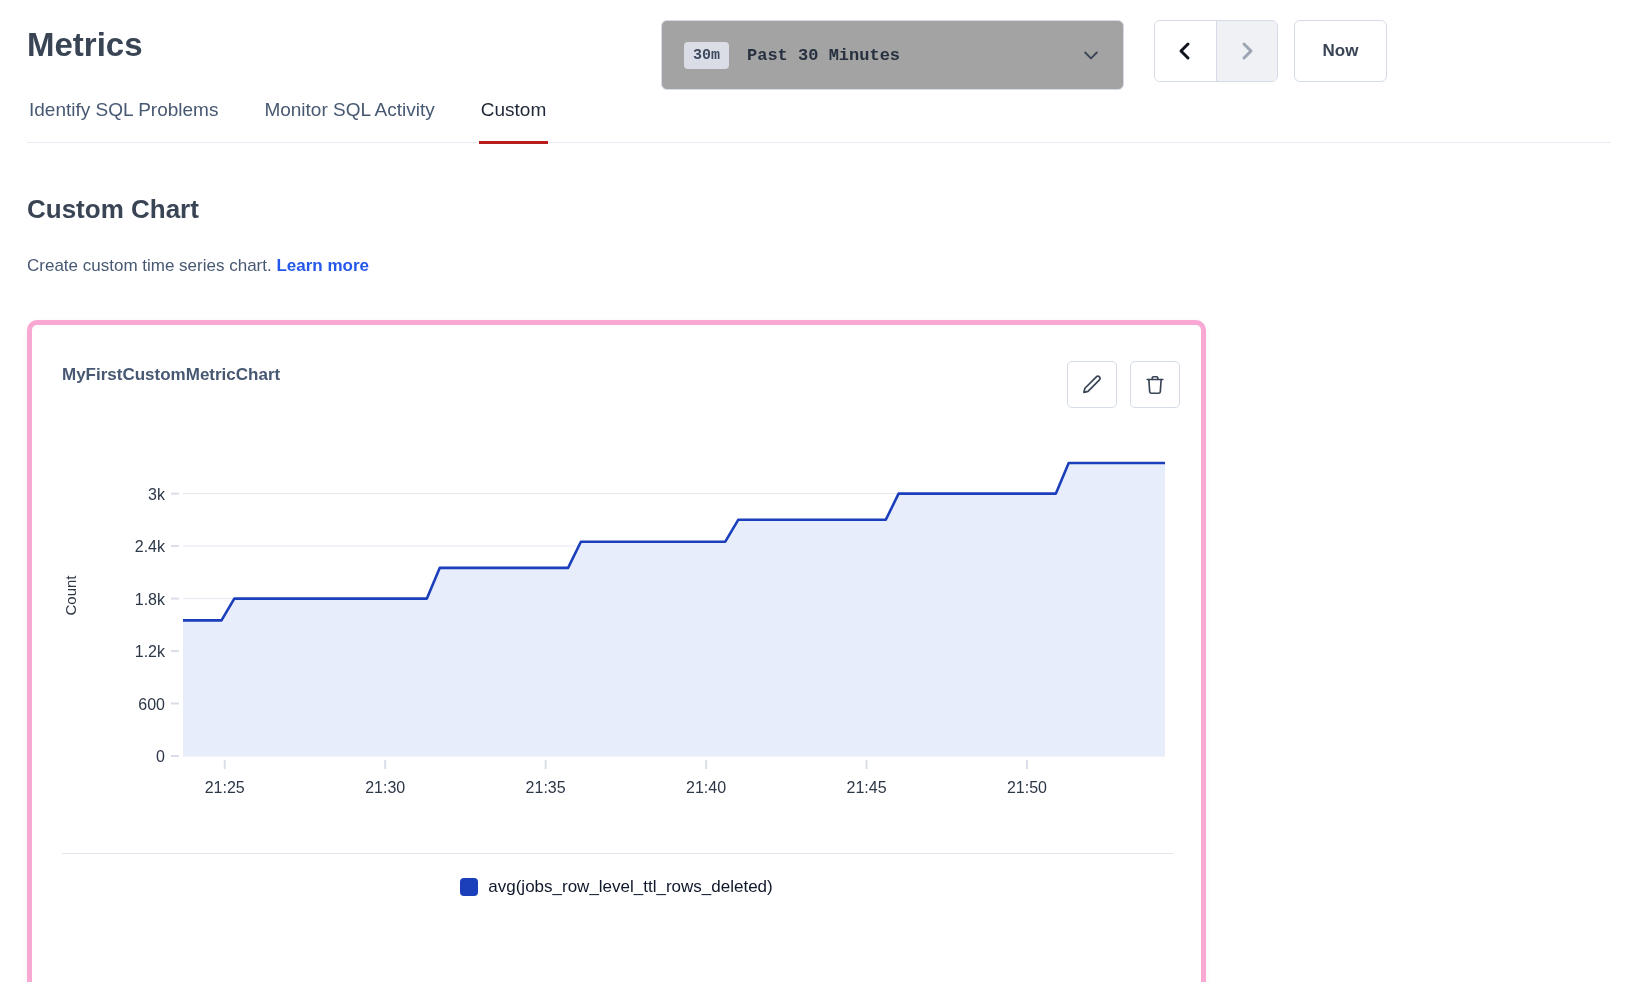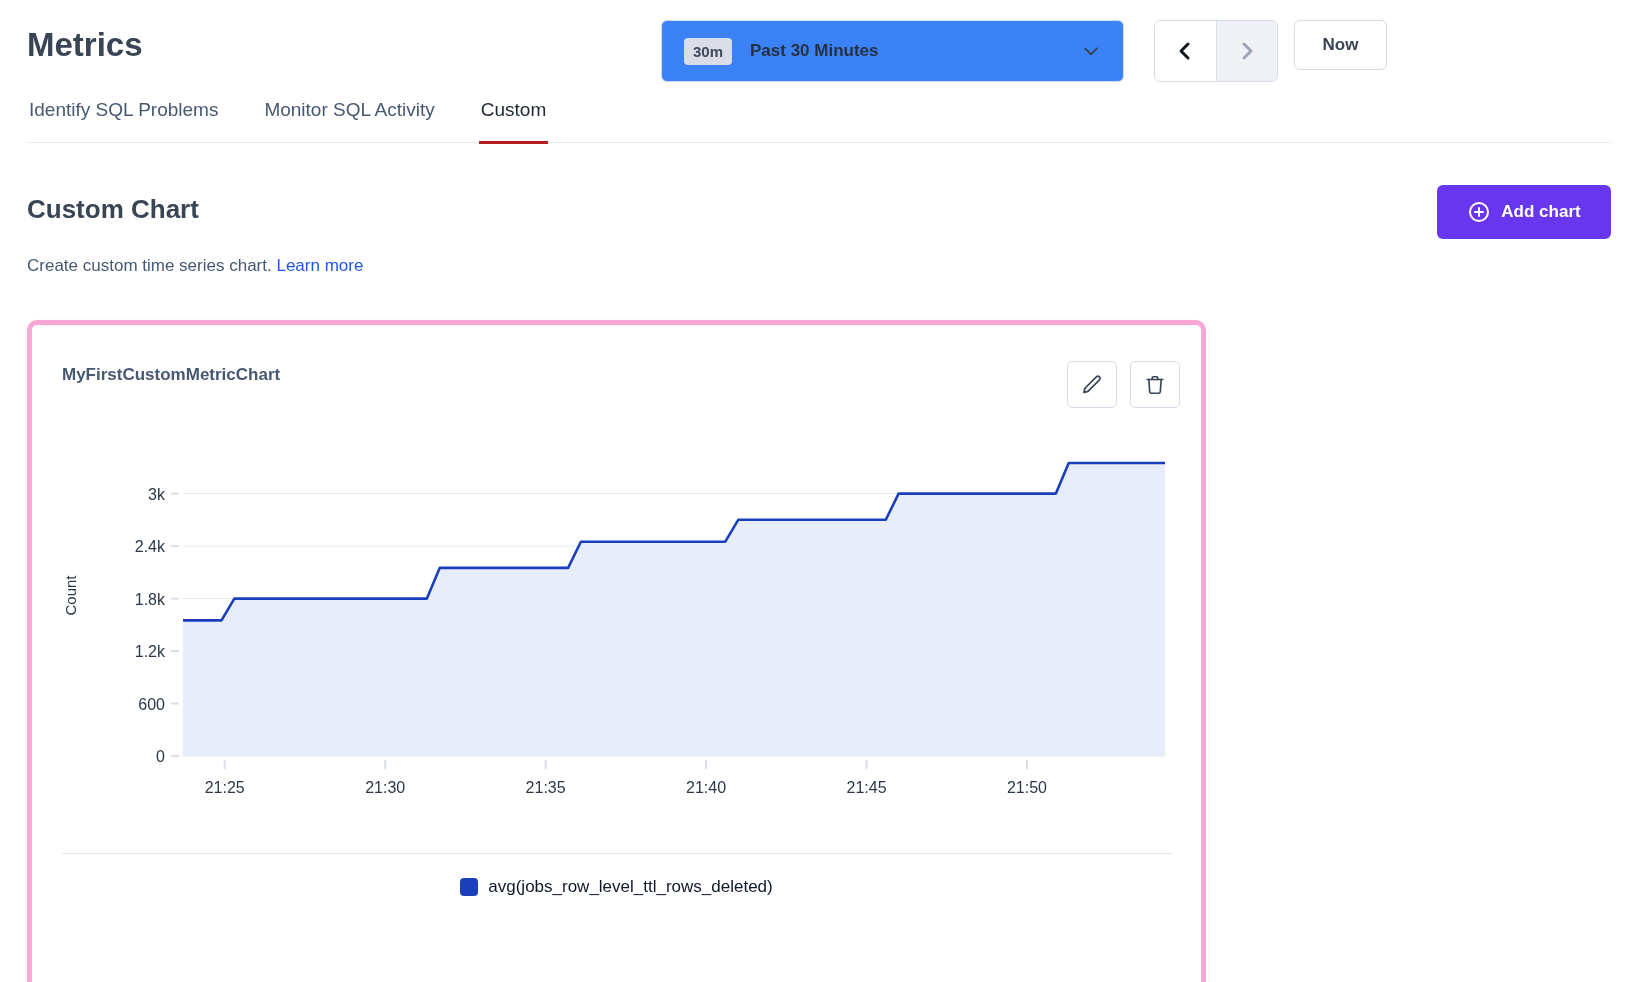--- a/index.html
+++ b/index.html
@@ -3,48 +3,48 @@
 <meta charset="utf-8">
 <title>Metrics</title>
 <style>
   * { box-sizing: border-box; }
   html,body { margin:0; padding:0; background:#ffffff; }
   body { font-family: "Liberation Sans", "DejaVu Sans", sans-serif; color:#394455; }
   .page { position:relative; width:1650px; height:982px; background:#ffffff; overflow:hidden; }
 
   
   .page-title { position:absolute; left:27px; top:26px; margin:0; font-size:33px; font-weight:700; color:#394455; }
-  .range-select { position:absolute; left:661px; top:20px; width:463px; height:62px;
+  .range-select { position:absolute; left:661px; top:20px; width:463px; height:70px;
     display:flex; align-items:center; gap:18px; padding:0 22px;
-    background:#3b82f6; border:1px solid #D5DBE7; border-radius:6px; cursor:pointer;
-    font-family:Liberation Sans, sans-serif; }
+    background:#a3a3a3; border:1px solid #D5DBE7; border-radius:6px; cursor:pointer;
+    font-family:Liberation Mono, monospace; }
   .range-badge { background:#DADDE6; color:#3D4A5E; font-size:15px; font-weight:700;
     padding:5px 9px; border-radius:4px; }
   .range-label { font-size:17px; font-weight:600; color:#26303F; }
   .caret { margin-left:auto; }
   .arrow-group { position:absolute; left:1154px; top:20px; width:124px; height:62px;
     display:flex; border:1px solid #D5DBE7; border-radius:6px; overflow:hidden; background:#fff; }
   .arrow { flex:1; display:flex; align-items:center; justify-content:center;
     border:none; background:#fff; cursor:pointer; padding:0; }
   .arrow.next { background:#EFF1F4; border-left:1px solid #D5DBE7; }
-  .now-btn { position:absolute; left:1294px; top:20px; width:93px; height:50px;
+  .now-btn { position:absolute; left:1294px; top:20px; width:93px; height:62px;
     background:#fff; border:1px solid #D5DBE7; border-radius:6px;
     font-family:inherit; font-size:17px; font-weight:600; color:#394455; cursor:pointer; }
 
   
   .tabs { position:absolute; left:27px; right:39px; top:99px; display:flex; gap:42px;
     border-bottom:1px solid #E7EBF2; }
   .tab { font-size:19px; color:#475872; padding:0 2px 21px 2px; cursor:pointer; }
   .tab.active { color:#1E2736; font-weight:500; padding-bottom:19px;
     border-bottom:3px solid #b91c1c; margin-bottom:-2px; }
 
   
   .section-heading { position:absolute; left:27px; top:194px; margin:0; font-size:26px; font-weight:700; color:#394455; }
   .section-desc { position:absolute; left:27px; top:256px; margin:0; font-size:17px; color:#475872; }
-  .learn-more { color:#2457EB; font-weight:400; text-decoration:none; cursor:pointer; }
+  .learn-more { color:#2457EB; font-weight:700; text-decoration:none; cursor:pointer; }
   .add-chart { position:absolute; left:1437px; top:185px; width:174px; height:54px;
     background:#6936F0; color:#ffffff; border:none; border-radius:6px;
     font-family:inherit; font-size:17px; font-weight:600;
     display:flex; align-items:center; justify-content:center; gap:10px; cursor:pointer; }
 
   
   .card { position:absolute; left:27px; top:320px; width:1179px; height:756px;
     background:#fff; border:5px solid #f9a8d4; border-radius:10px;
     box-shadow:0 2px 6px rgba(50,60,80,0.06); }
   .card-title { position:absolute; left:30px; top:40px; font-size:17px; font-weight:700; color:#475872; }
@@ -96,28 +96,20 @@
     <div class="tab">Identify SQL Problems</div>
     <div class="tab">Monitor SQL Activity</div>
     <div class="tab active">Custom</div>
   </nav>
 
   <h2 class="section-heading">Custom Chart</h2>
   <p class="section-desc">
     <span>Create custom time series chart.</span>
     <a class="learn-more">Learn more</a>
   </p>
-  <button class="add-chart">
-    <svg width="24" height="24" viewBox="0 0 24 24" fill="none" stroke="#ffffff" stroke-width="2" stroke-linecap="round">
-        <circle cx="12" cy="12" r="9"></circle>
-        <line x1="12" y1="8" x2="12" y2="16"></line>
-        <line x1="8" y1="12" x2="16" y2="12"></line>
-      </svg>
-    <span>Add chart</span>
-  </button>
 
   <div class="card">
     <div class="card-title">MyFirstCustomMetricChart</div>
 
     <button class="icon-btn edit">
       <svg width="23" height="23" viewBox="0 0 24 24" fill="none" stroke="#394455" stroke-width="1.8" stroke-linecap="round" stroke-linejoin="round">
           <path d="M16.3 3.7a2.3 2.3 0 0 1 3.2 3.2L7.3 19.1 3 20.2l1.1-4.3L16.3 3.7z"></path>
         </svg>
     </button>
     <button class="icon-btn del">

